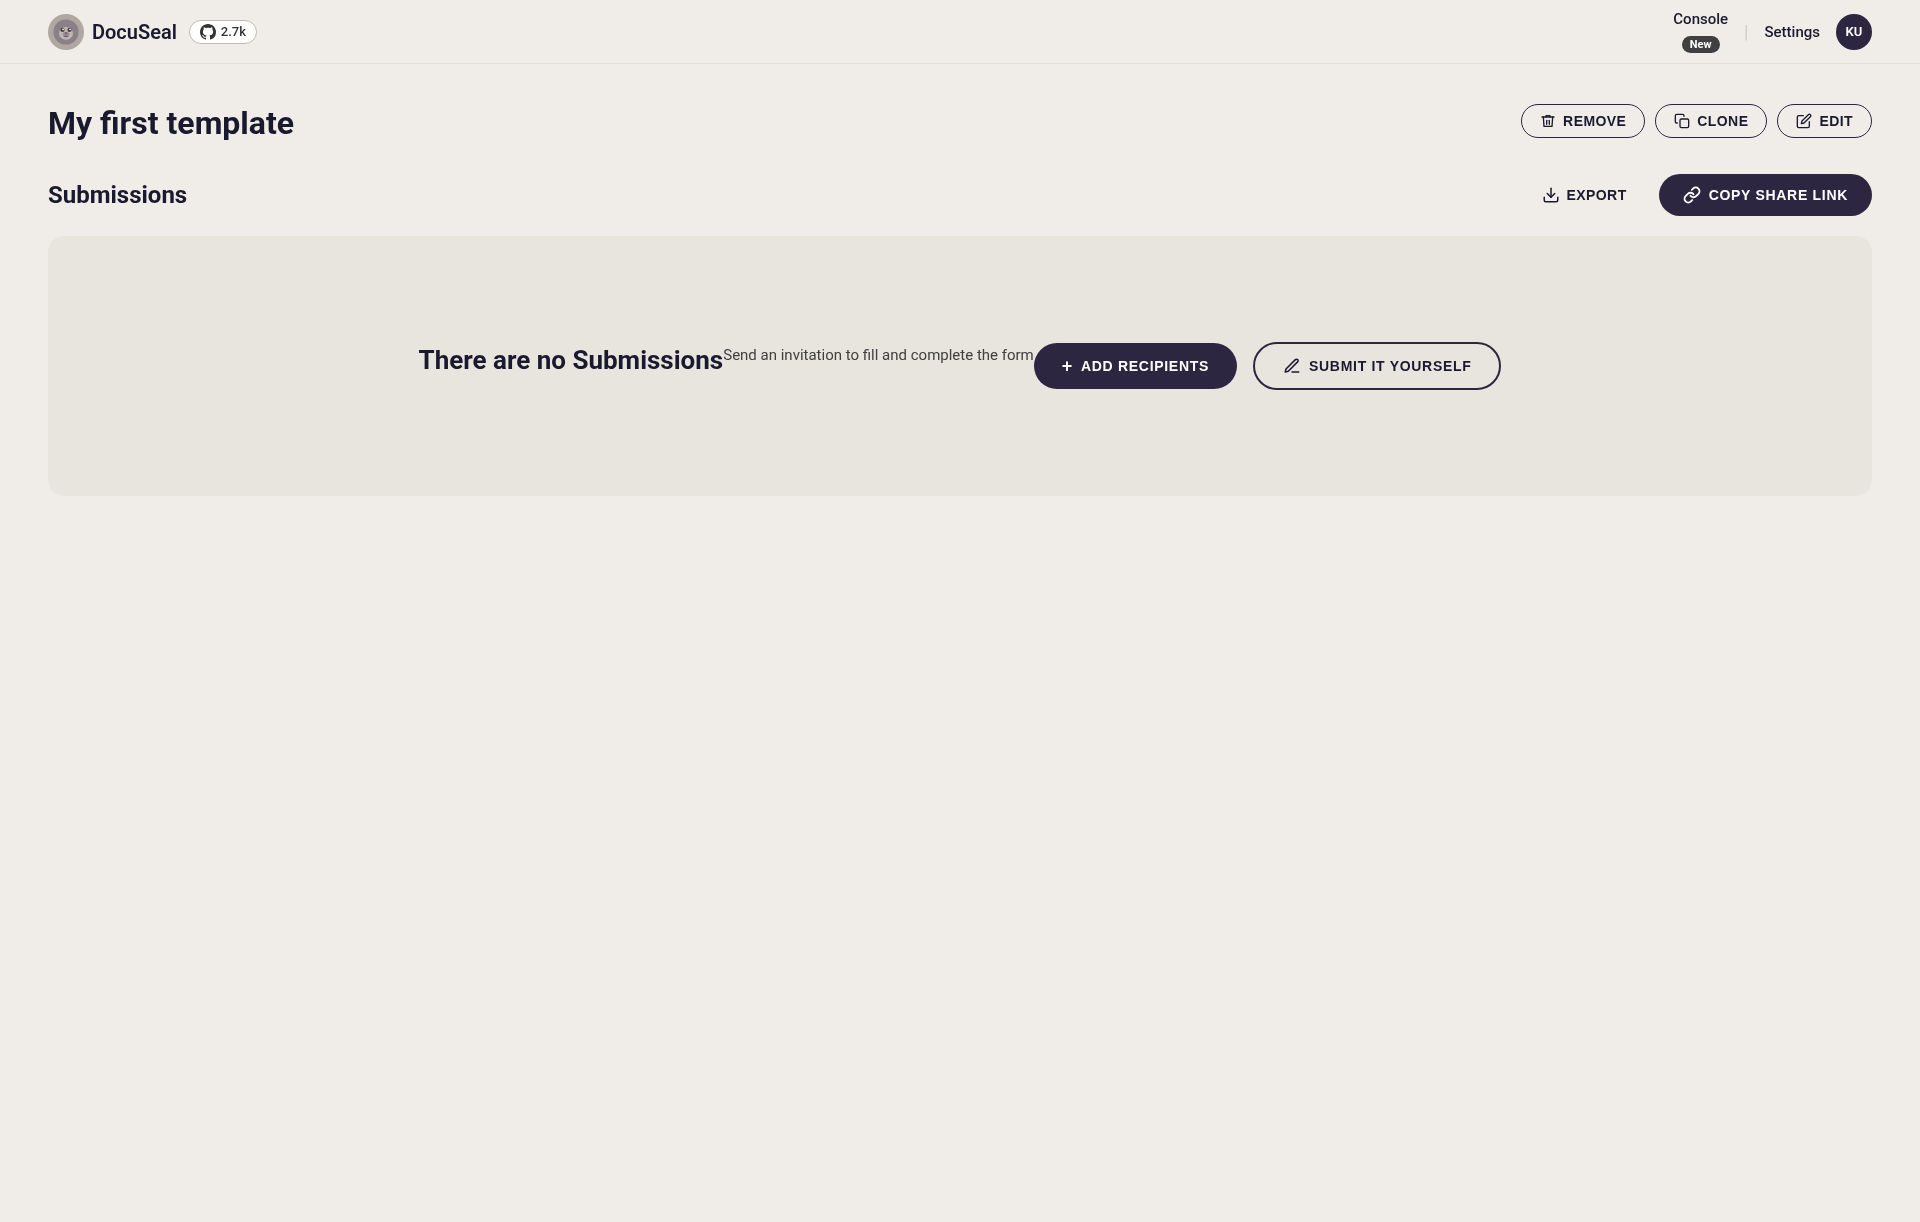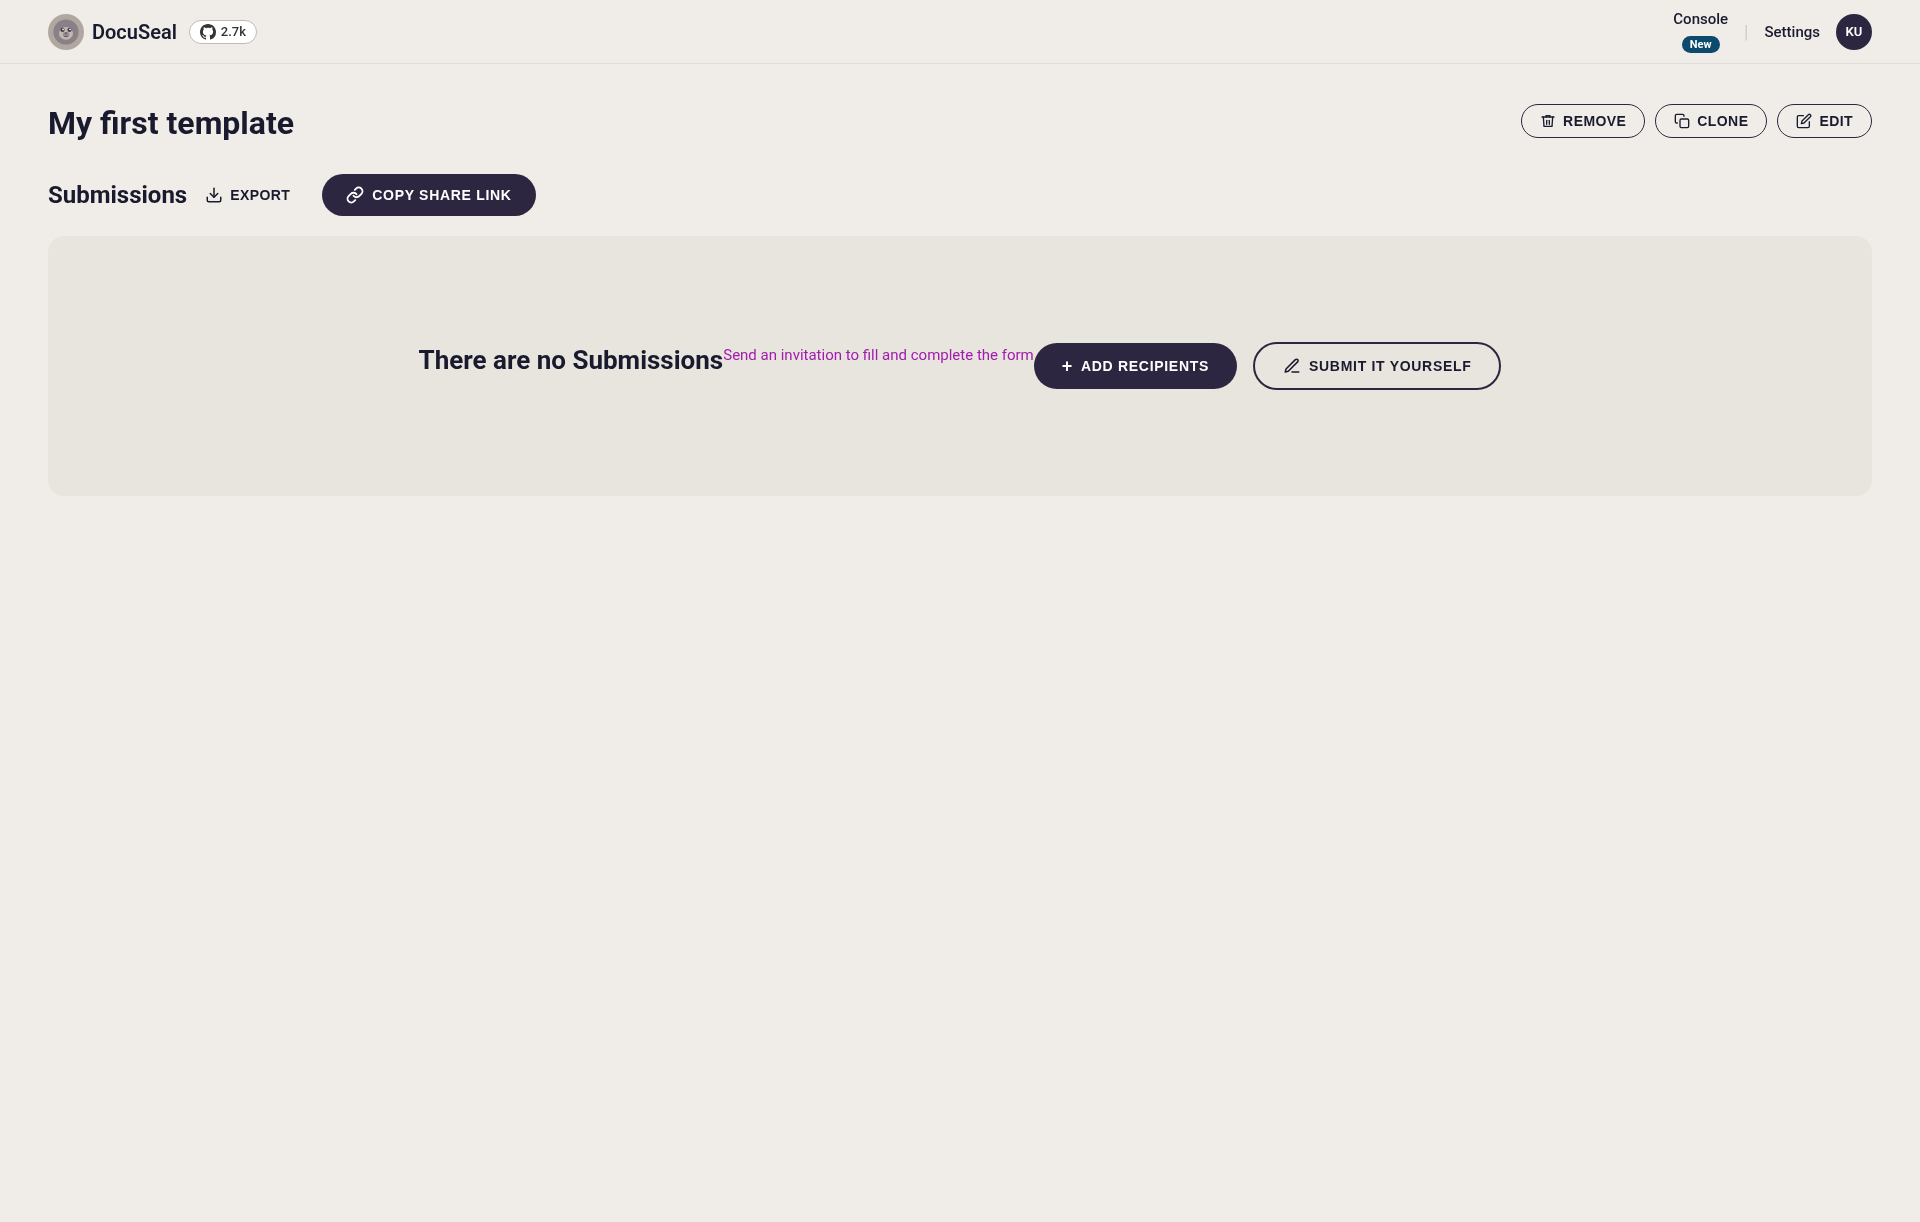--- a/index.html
+++ b/index.html
@@ -91,21 +91,21 @@
       display: flex;
       align-items: center;
       gap: 8px;
       font-size: 15px;
       color: #1a1a2e;
       font-weight: 500;
       flex-direction: column;
     }
 
     .new-badge {
-      background-color: #0c4a6e;
+      background-color: #404040;
       color: white;
       font-size: 11px;
       font-weight: 700;
       padding: 2px 8px;
       border-radius: 20px;
     }
 
     .nav-divider {
       color: #ccc;
       font-size: 18px;
@@ -168,21 +168,21 @@
       font-size: 14px;
       font-weight: 600;
       cursor: pointer;
       letter-spacing: 0.03em;
     }
 
     
     .submissions-header {
       display: flex;
       align-items: center;
-      justify-content: flex-start;
+      justify-content: space-between;
       margin-bottom: 20px;
     }
 
     .submissions-title {
       font-size: 24px;
       font-weight: 700;
       color: #1a1a2e;
     }
 
     .submissions-actions {
@@ -234,21 +234,21 @@
 
     .empty-state-title {
       font-size: 26px;
       font-weight: 700;
       color: #1a1a2e;
       margin-bottom: 12px;
     }
 
     .empty-state-subtitle {
       font-size: 15px;
-      color: #a21caf;
+      color: #404040;
       margin-bottom: 32px;
       margin-top: 10px;
     }
 
     .empty-state-actions {
       display: flex;
       align-items: center;
       gap: 16px;
     }
 

